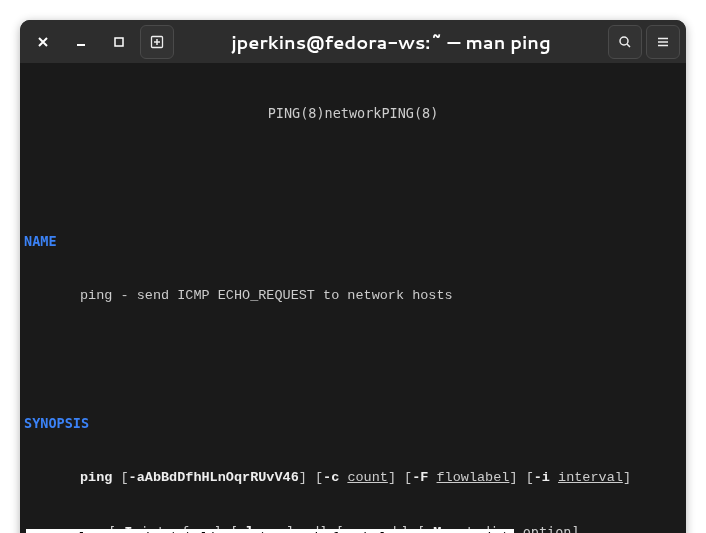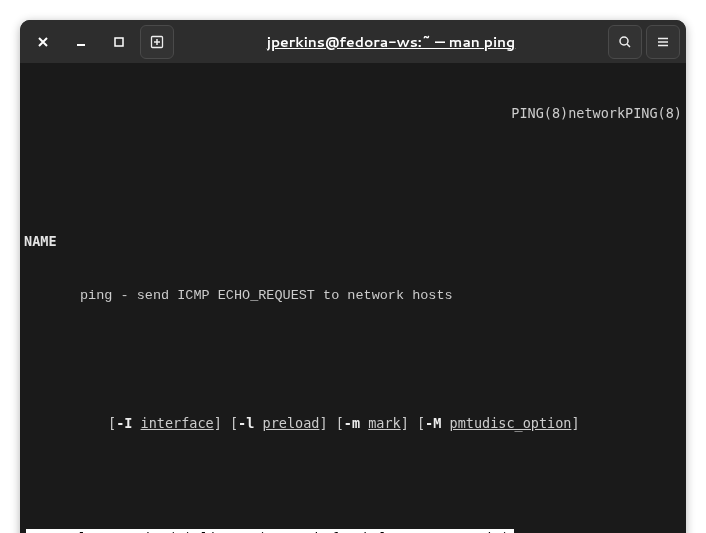--- a/index.html
+++ b/index.html
@@ -40,39 +40,38 @@
     color: #eee;
     font-size: 14px;
     cursor: pointer;
   }
   .tb-title {
     flex: 1;
     text-align: center;
     color: #fff;
     font-family: -apple-system, "Segoe UI", Cantarell, sans-serif;
     font-weight: 700;
-    font-size: 14px;
-    text-decoration: underline;
+    font-size: 18px;
   }
   .tb-right { display: flex; gap: 4px; }
   .tb-btn.outlined { border: 1px solid #4a4a4a; background: #333; }
   .terminal {
     flex: 1;
     background: #1a1a1a;
     color: #ccc;
     font-family: "DejaVu Sans Mono", Menlo, Consolas, monospace;
     font-size: 13.5px;
     line-height: 1.35;
     padding: 4px 4px 0 4px;
     overflow: hidden;
     position: relative;
     white-space: pre-wrap;
   }
-  .hdr-row { display: flex; justify-content: flex-end; }
-  .sect { font-weight: 700; color: #e5e5e5; }
+  .hdr-row { display: flex; justify-content: center; }
+  .sect { font-weight: 700; color: #3b82f6; }
   .b { font-weight: 700; color: #eee; }
   .u { text-decoration: underline; }
   .indent1 { padding-left: 56px; font-family: Liberation Mono, monospace; }
   .indent2 { padding-left: 84px; }
   .statusline {
     position: absolute;
     bottom: 6px;
     left: 6px;
     background: #fff;
     color: #000;
@@ -134,20 +133,22 @@
       <span>PING(8)</span>
       <span>network</span>
       <span>PING(8)</span>
     </div>
     <div class="blank"></div>
 
     <div class="sect">NAME</div>
     <div class="indent1"><span>ping</span><span> - send ICMP ECHO_REQUEST to network hosts</span></div>
     <div class="blank"></div>
 
+    <div class="sect">SYNOPSIS</div>
+    <div class="indent1"><span class="b">ping</span> [<span class="b">-aAbBdDfhHLnOqrRUvV46</span>] [<span class="b">-c</span> <span class="u">count</span>] [<span class="b">-F</span> <span class="u">flowlabel</span>] [<span class="b">-i</span> <span class="u">interval</span>]</div>
     <div class="indent2">[<span class="b">-I</span> <span class="u">interface</span>] [<span class="b">-l</span> <span class="u">preload</span>] [<span class="b">-m</span> <span class="u">mark</span>] [<span class="b">-M</span> <span class="u">pmtudisc_option</span>]</div>
     
     
     
     
 
     
     
     
     

